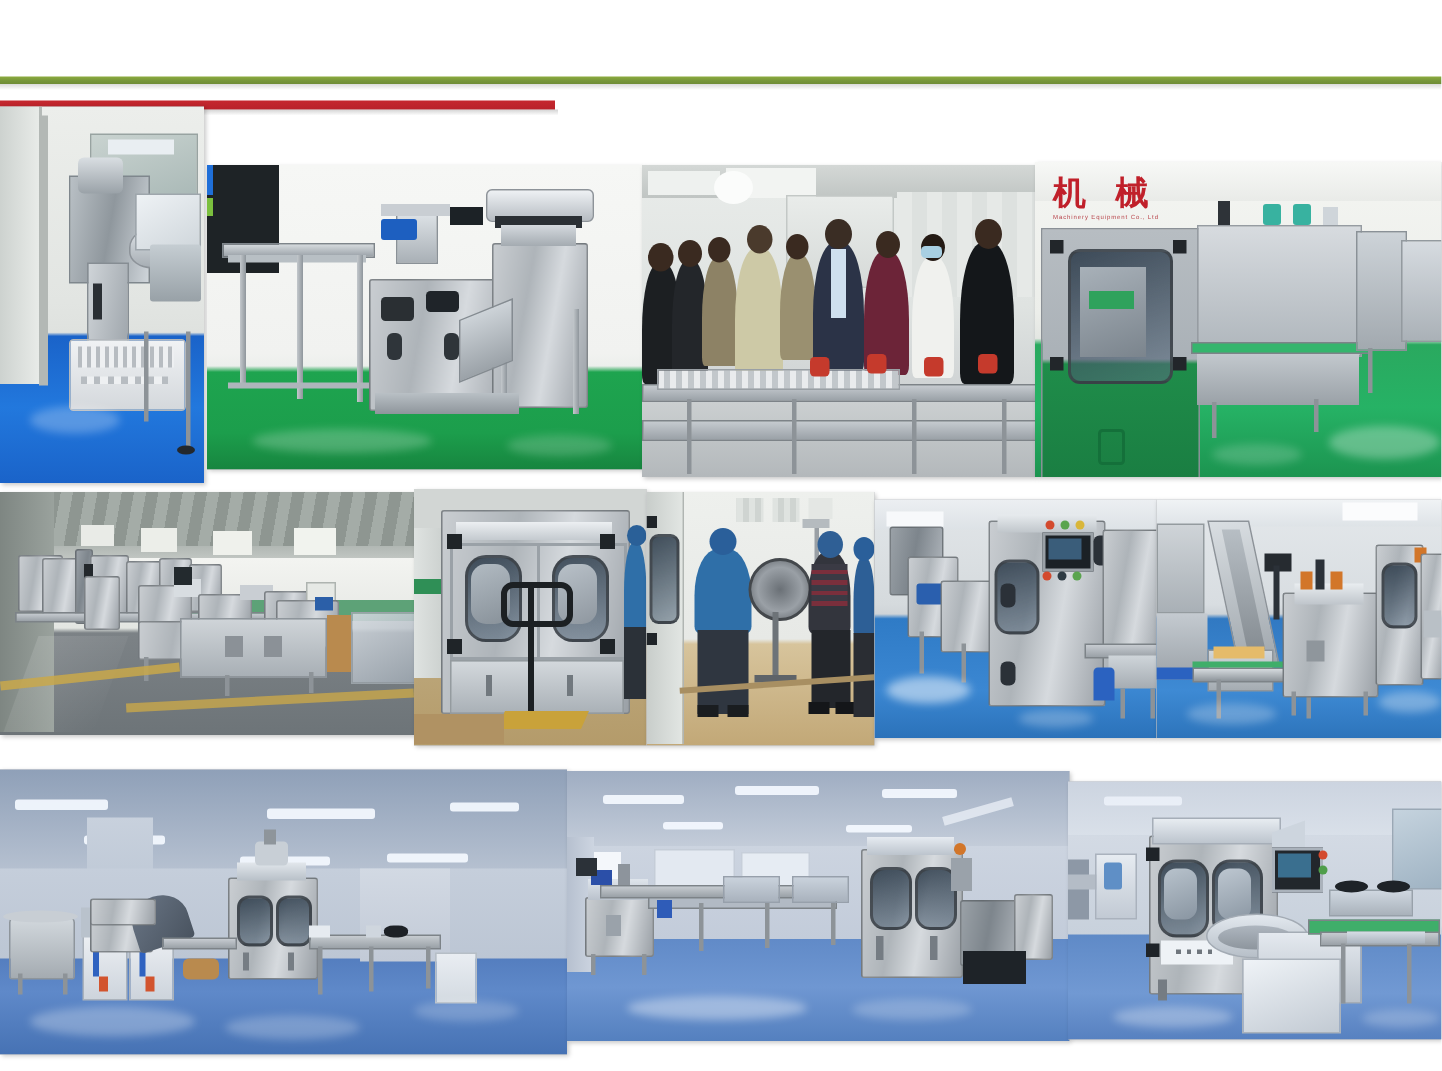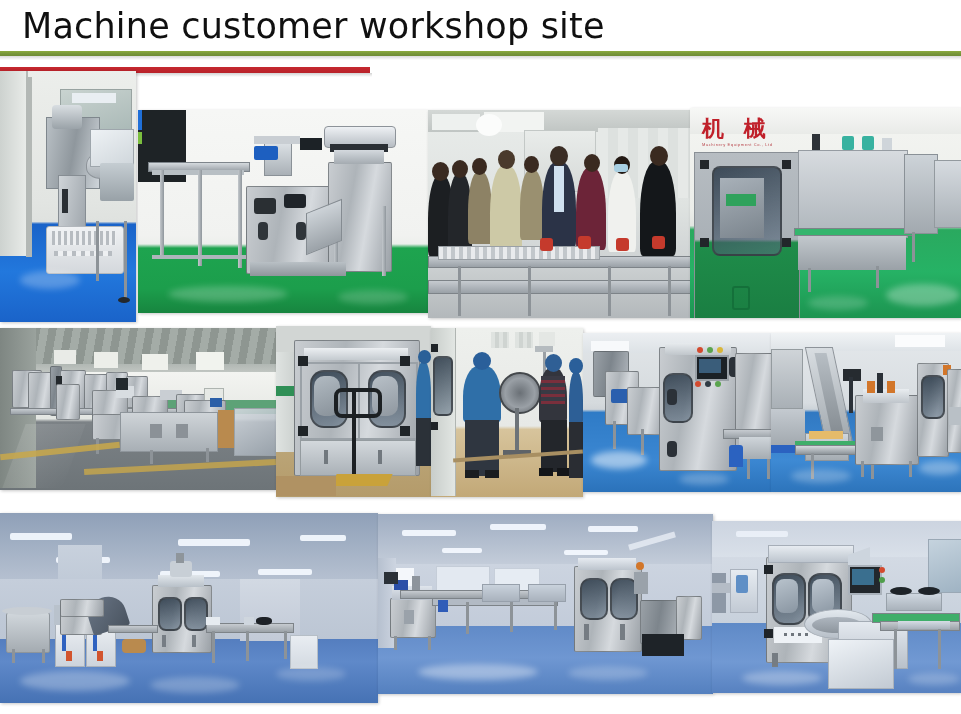--- a/index.html
+++ b/index.html
@@ -57,21 +57,20 @@
   .glow{position:absolute;border-radius:50%;filter:blur(3px);}
   .cn-text{position:absolute;color:#c0202a;font-family:"DejaVu Sans","Liberation Sans",sans-serif;
         font-weight:700;letter-spacing:6px;}
   .cn-sub{position:absolute;color:#b8434a;font-size:4px;letter-spacing:.6px;white-space:nowrap;}
 </style>
 </head>
 <body>
 
 <div class="slide">
 
-  <div class="title">Machine customer workshop site</div>
   <div class="rule-green"></div>
   <div class="rule-green-shadow"></div>
   <div class="rule-red"></div>
   <div class="rule-red-shadow"></div>
 
   <div class="photo" style="left:0;top:71px;width:136px;height:251px;">
     <div class="ph-inner" style="background:linear-gradient(180deg,#eceeeb 0%,#e2e5e2 52%,#dfe2df 60%,#1a63c9 61%,#2278dd 80%,#1a63c9 100%);">
       <div style="position:absolute;left:0;top:0;width:26px;height:185px;background:linear-gradient(90deg,#cdd2cf,#e8ebe8);border-right:2px solid #b5bab7;"></div>
       <div style="position:absolute;left:26px;top:6px;width:6px;height:180px;background:#b3b8b5;"></div>
       <div style="position:absolute;left:60px;top:18px;width:70px;height:64px;background:linear-gradient(160deg,#c9d3d0,#9fb0ae);border:1px solid #98a3a1;"></div>

